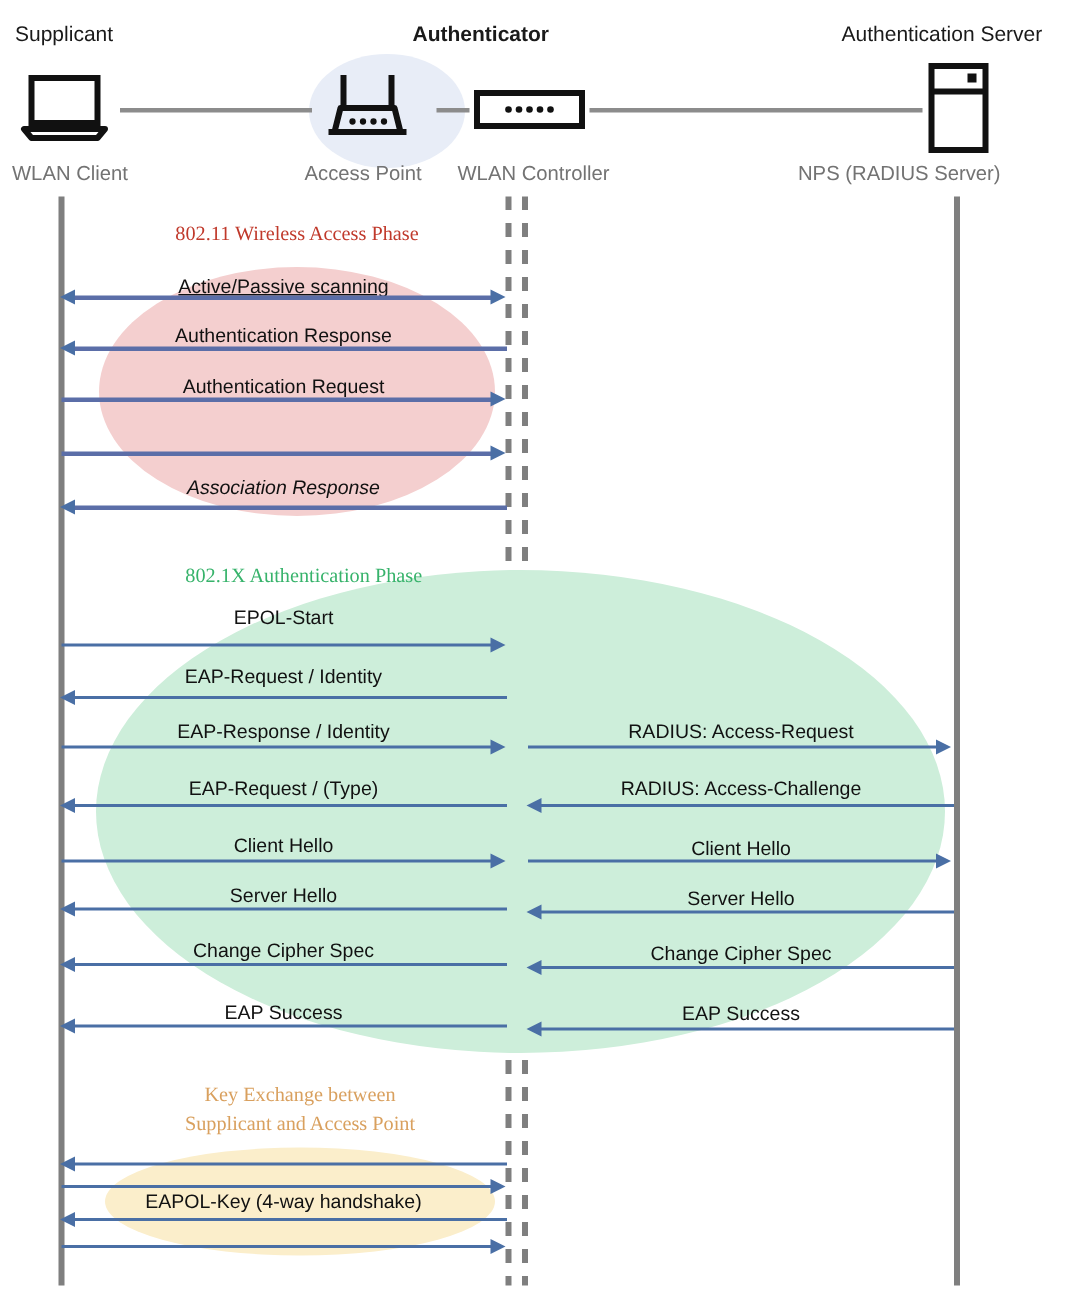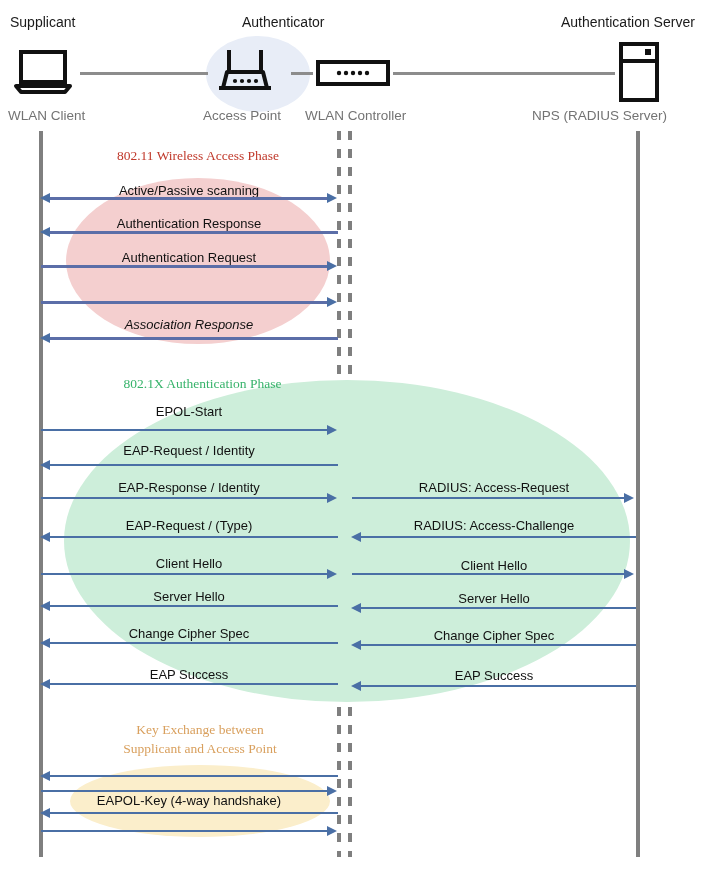--- a/index.html
+++ b/index.html
@@ -114,21 +114,21 @@
   }
 </style>
 </head>
 <body>
 
 <div id="canvas">
 
   <div class="auth-blob" style="left:206px; top:36px; width:104px; height:76px;"></div>
 
   <div class="actor-title" style="left:10px; top:14px;">Supplicant</div>
-  <div class="actor-title" style="left:242px; top:14px;">Authenticator</div>
+  <div class="actor-title" style="left:275px; top:14px;font-weight:bold;">Authenticator</div>
   <div class="actor-title" style="left:561px; top:14px;">Authentication Server</div>
 
   <div class="link-line" style="left:80px; top:72px; width:128px;"></div>
   <div class="link-line" style="left:291px; top:72px; width:22px;"></div>
   <div class="link-line" style="left:393px; top:72px; width:222px;"></div>
 
   <div class="icon" style="left:12px; top:50px; width:62px; height:46px;">
     <svg width="62" height="46" viewBox="0 0 62 46">
       <rect x="9" y="2" width="44" height="30" fill="none" stroke="#111" stroke-width="4"></rect>
       <path d="M4 36 L58 36 L53 42 L9 42 Z" fill="none" stroke="#111" stroke-width="4" stroke-linejoin="round"></path>
@@ -174,21 +174,21 @@
 
   <div class="lifeline-solid" style="left:39px; top:131px; height:726px;"></div>
   <div class="lifeline-dashed" style="left:337px; top:131px; height:726px;"></div>
   <div class="lifeline-dashed" style="left:348px; top:131px; height:726px;"></div>
   <div class="lifeline-solid" style="left:636px; top:131px; height:726px;"></div>
 
   <div class="phase-ellipse phase-pink" style="left:66px; top:178px; width:264px; height:166px;"></div>
 
   <div class="phase-label label-red" style="left:85px; top:146px; width:226px;">802.11 Wireless Access Phase</div>
 
-  <div class="msg-text" style="left:40px; top:183px; width:298px;">Active/Passive scanning</div>
+  <div class="msg-text" style="left:40px; top:183px; width:298px;text-decoration:underline;">Active/Passive scanning</div>
   <div class="msg-line thick" style="left:48px; top:197px; width:283px;"></div>
   <div class="arrowhead arrow-left" style="left:40px; top:193px;"></div>
   <div class="arrowhead arrow-right" style="left:327px; top:193px;"></div>
 
   <div class="msg-text" style="left:40px; top:250px; width:298px;">Authentication Request</div>
   <div class="msg-line thick" style="left:41px; top:265px; width:290px;"></div>
   <div class="arrowhead arrow-right" style="left:327px; top:261px;"></div>
 
   <div class="msg-text" style="left:40px; top:216px; width:298px;">Authentication Response</div>
   <div class="msg-line thick" style="left:48px; top:231px; width:290px;"></div>

